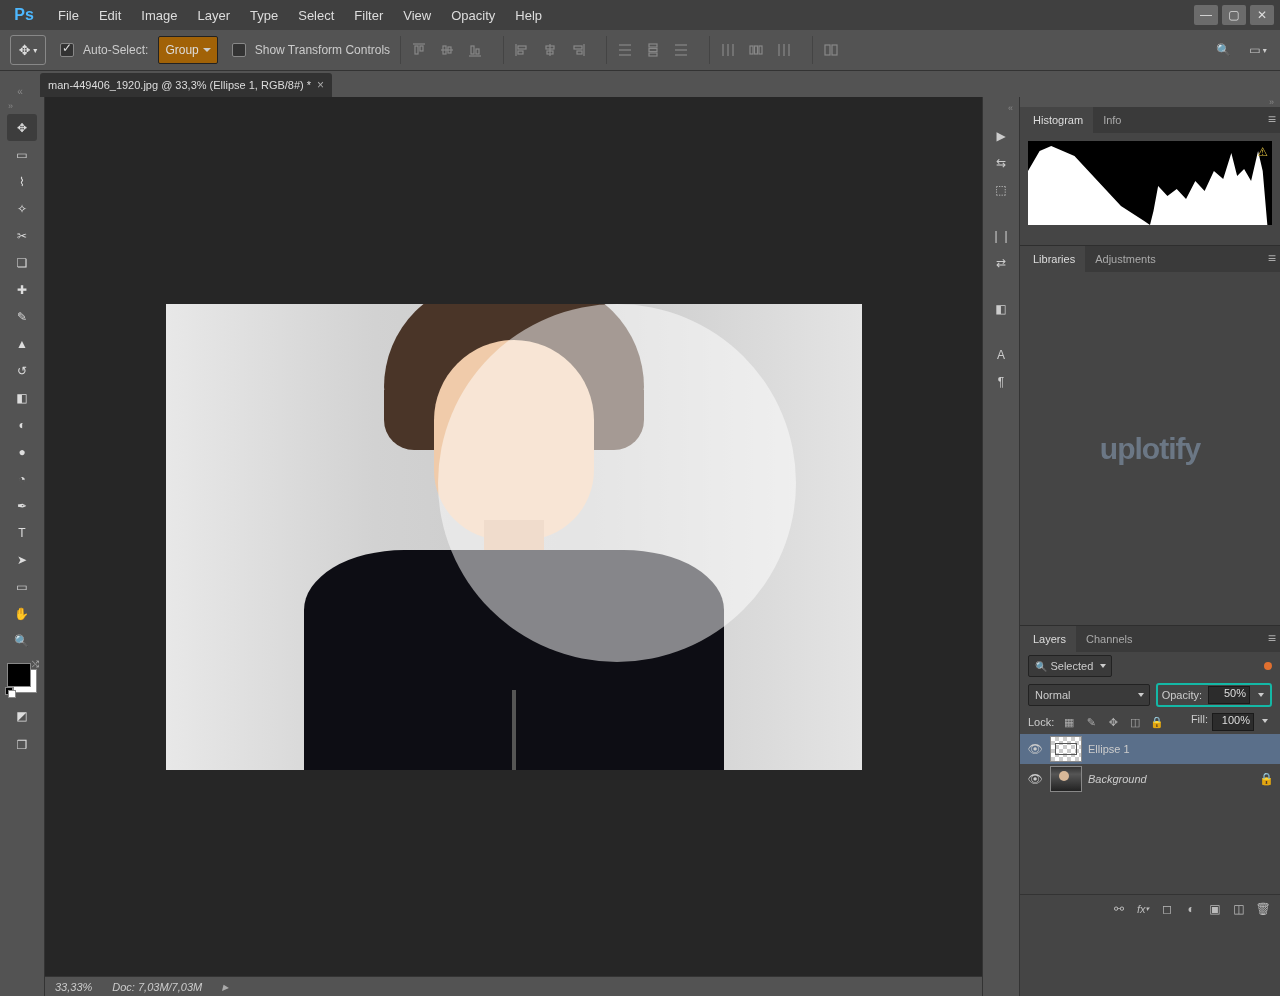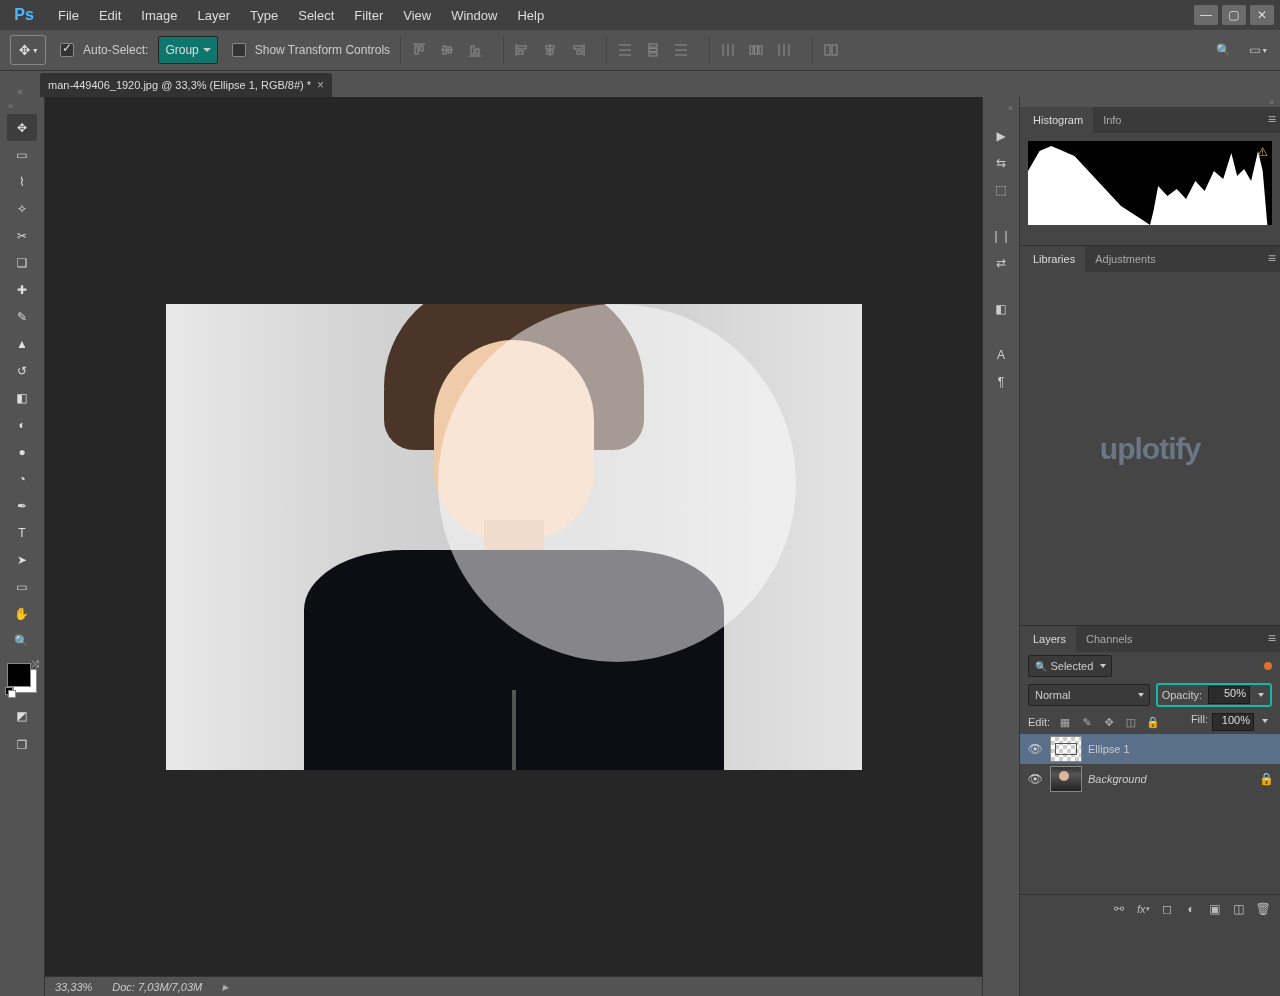--- a/index.html
+++ b/index.html
@@ -11,21 +11,21 @@
 .menubar .mitem { padding: 0 10px; display: flex; align-items: center; color: #ddd; font-size: 13px; }
 .win-controls { display: flex; align-items: center; gap: 4px; padding: 0 6px; }
 .win-btn { width: 24px; height: 20px; background: #6b6b6b; display:flex; align-items:center; justify-content:center; border-radius: 2px; color:#ddd; font-size:12px;}
 
 
 .optbar { height: 40px; background: #535353; border-bottom: 1px solid #333; display: flex; align-items: center; padding: 0 10px; gap: 10px; position: relative; }
 .optbar .tool-icon { width: 34px; height: 28px; border: 1px solid #888; border-radius: 3px; display:flex; align-items:center; justify-content:center; color:#ddd; font-size:14px;}
 .opt-check { display: flex; align-items: center; gap: 6px; }
 .opt-check input { appearance: none; width: 14px; height: 14px; background:#333; border:1px solid #888; border-radius:2px; position:relative; }
 .opt-check input:checked::after { content:"✓"; position:absolute; top:-3px; left:1px; color:#ddd; font-size:12px; }
-.opt-select { background:#0f766e; border:1px solid #222; color:#ddd; height:22px; padding: 2px 18px 2px 6px; border-radius:2px; position:relative; display:inline-flex; align-items:center; }
+.opt-select { background:#a16207; border:1px solid #222; color:#ddd; height:22px; padding: 2px 18px 2px 6px; border-radius:2px; position:relative; display:inline-flex; align-items:center; }
 .opt-select::after { content:""; position:absolute; right:6px; top:50%; width:0;height:0;border-left:4px solid transparent;border-right:4px solid transparent;border-top:4px solid #ccc; transform:translateY(-50%);}
 .align-group { display:flex; gap:4px; padding:0 6px; border-left:1px solid #444; height:28px; align-items:center; }
 .align-btn { width:24px; height:20px; display:flex; align-items:center; justify-content:center; color:#888; border-radius:2px; }
 .optbar-right { position:absolute; right:10px; top:0; bottom:0; display:flex; align-items:center; gap:10px; }
 .optbar-right .sbtn { width:24px; height:24px; display:flex; align-items:center; justify-content:center; color:#ccc; }
 
 
 .tabstrip { height: 26px; background: #535353; display:flex; align-items:flex-end; padding-left: 50px; }
 .tabstrip .arrows { width:20px; color:#888; font-size:10px; display:flex; align-items:center; justify-content:center; }
 .tabstrip .arrows.left { position:absolute; left:44px; }
@@ -125,21 +125,21 @@
   <div class="ps-logo">Ps</div>
   <div class="menubar" id="menubar">
       <div class="mitem">File</div>
       <div class="mitem">Edit</div>
       <div class="mitem">Image</div>
       <div class="mitem">Layer</div>
       <div class="mitem">Type</div>
       <div class="mitem">Select</div>
       <div class="mitem">Filter</div>
       <div class="mitem">View</div>
-      <div class="mitem">Window</div>
+      <div class="mitem">Opacity</div>
       <div class="mitem">Help</div>
     </div>
   <div class="win-controls">
     <div class="win-btn">—</div>
     <div class="win-btn">▢</div>
     <div class="win-btn">✕</div>
   </div>
 </div>
 
 <div class="optbar">
@@ -393,21 +393,21 @@
         </div>
         <div class="lyr-row">
           <div class="mini-select blend-select">Normal</div>
           <div class="opacity-box">
             <span class="lbl">Opacity:</span>
             <div class="num-field">50%</div>
             <div class="drop-arrow"></div>
           </div>
         </div>
         <div class="lock-row">
-          <span>Edit:</span>
+          <span>Lock:</span>
           <div class="lock-icons">
             <div class="lock-ico">▦</div>
             <div class="lock-ico">✎</div>
             <div class="lock-ico">✥</div>
             <div class="lock-ico">◫</div>
             <div class="lock-ico">🔒</div>
           </div>
           <div class="fill-group">
             <span>Fill:</span>
             <div class="num-field">100%</div>

